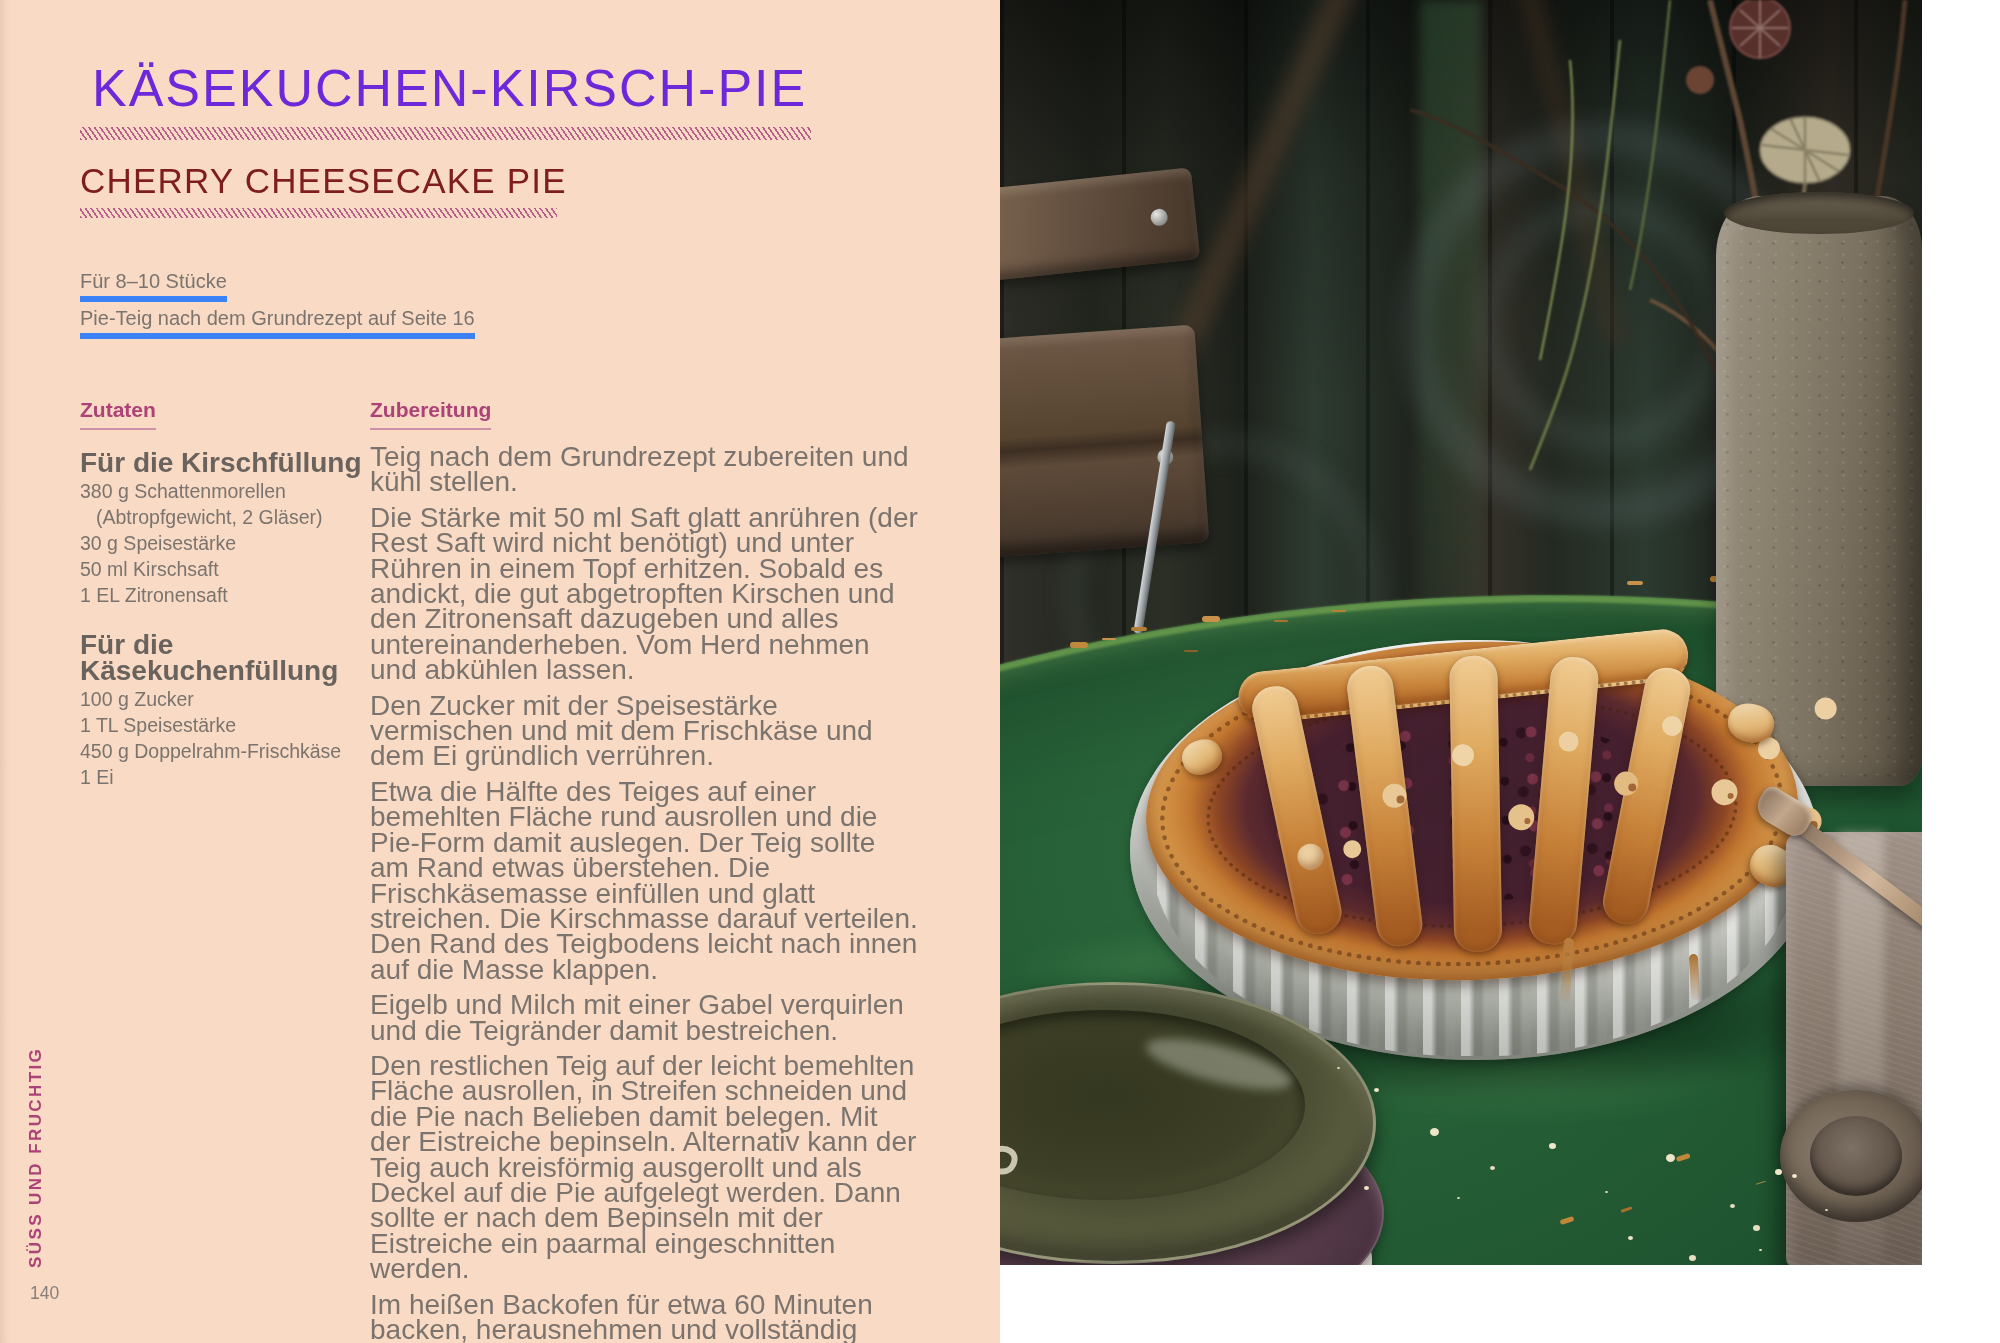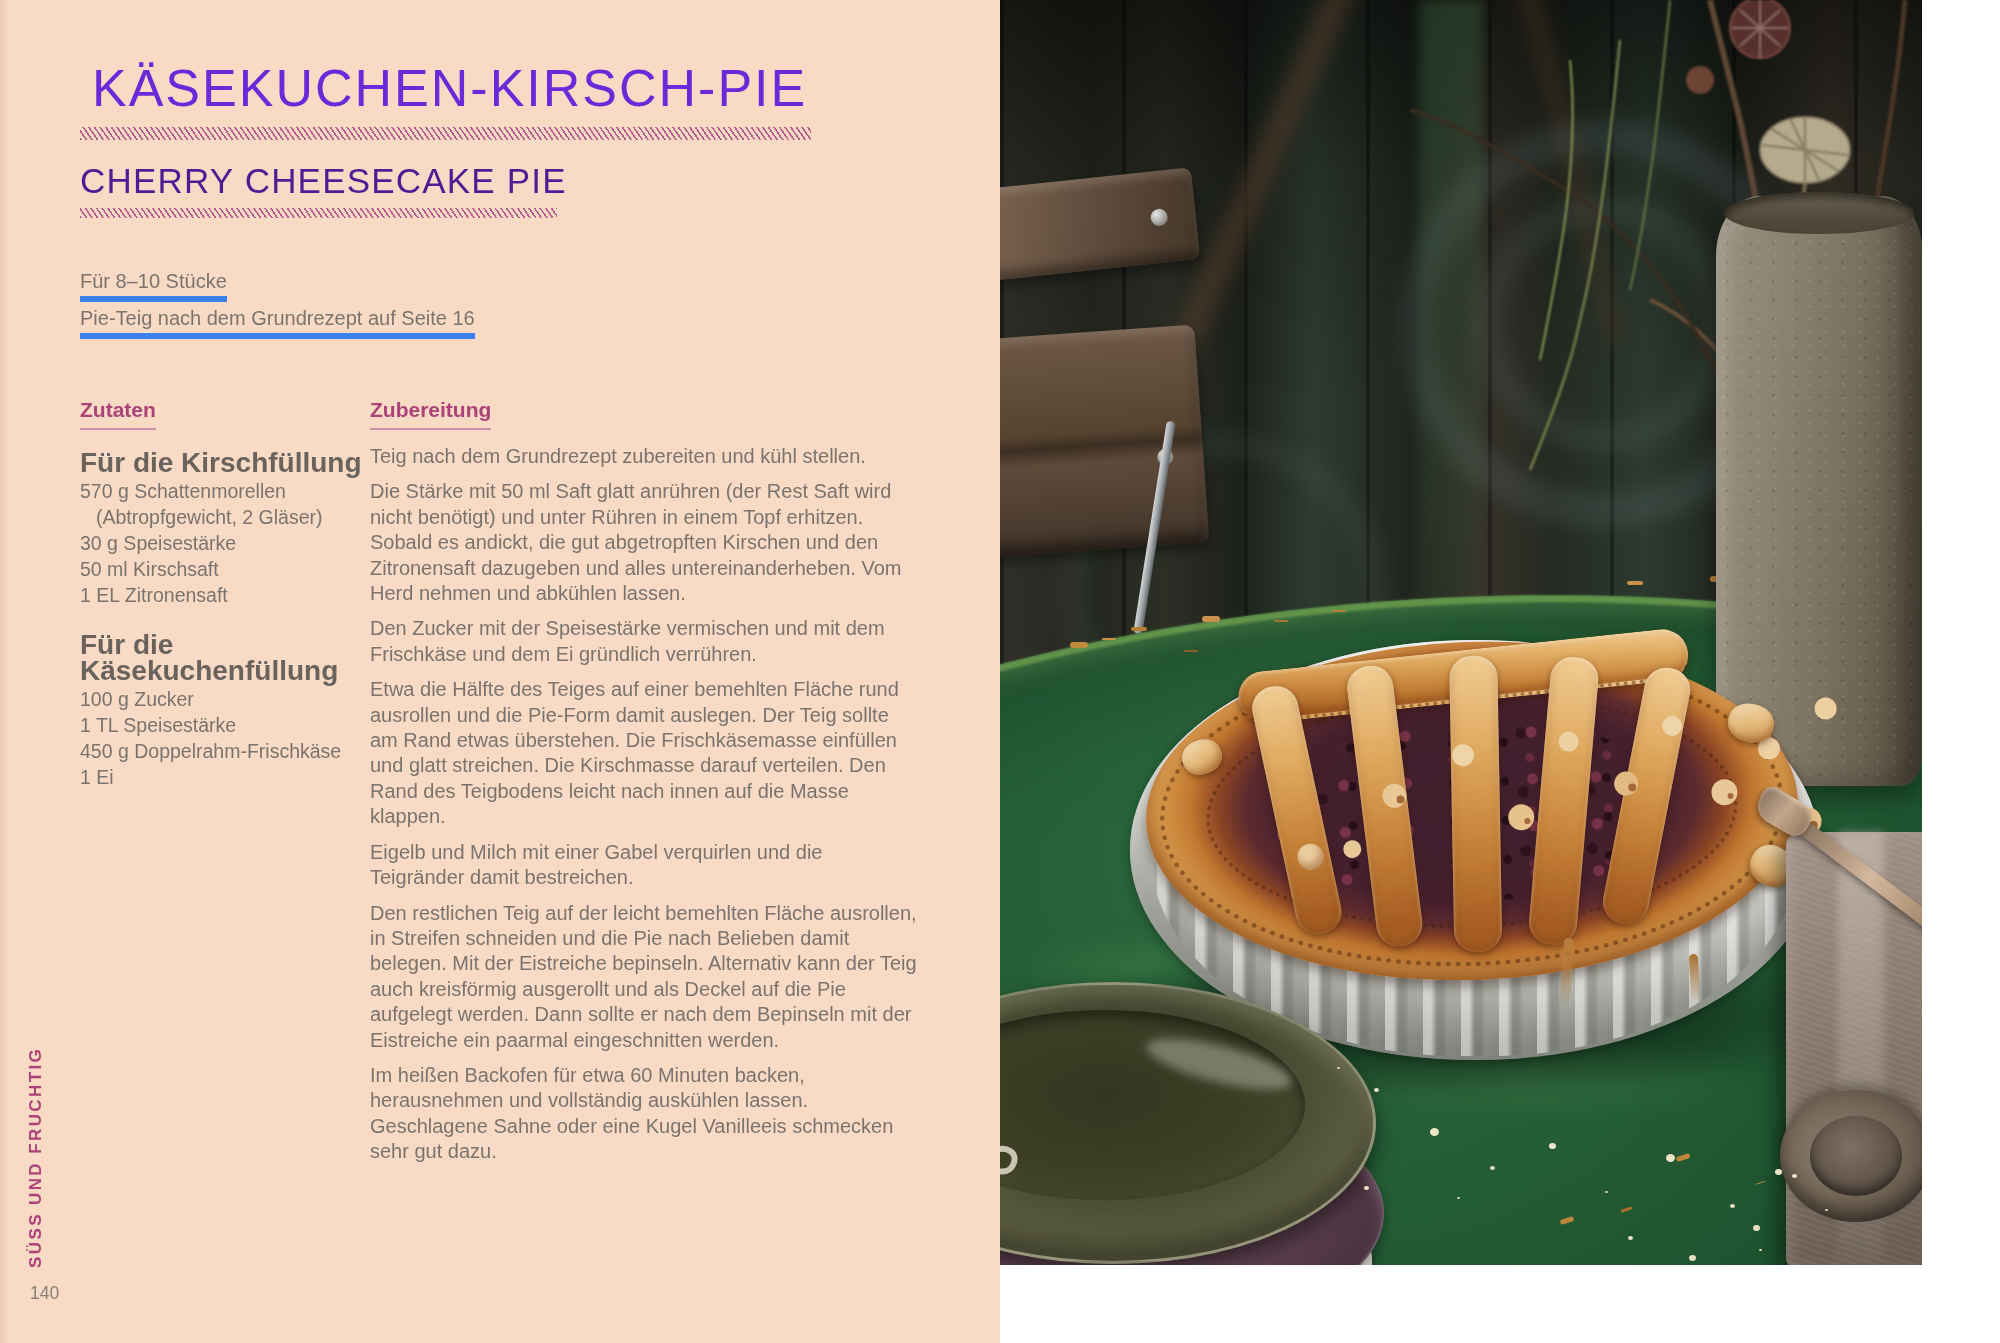--- a/index.html
+++ b/index.html
@@ -9,35 +9,35 @@
   }
   
   .page-left{position:absolute;left:0;top:0;width:1000px;height:1343px;background:#f8dac5;}
   .page-left::before{content:'';position:absolute;left:0;top:0;bottom:0;width:10px;
     background:linear-gradient(90deg,rgba(120,70,50,.10),rgba(120,70,50,0));}
   .title{position:absolute;left:80px;top:46px;margin:12px;font-size:52px;font-weight:400;
     letter-spacing:2px;color:#6d28d9;white-space:nowrap;}
   .hatch{background-image:repeating-linear-gradient(55deg,#b85e8b 0 1.6px,rgba(0,0,0,0) 1.6px 4.6px);}
   .hatch-title{position:absolute;left:80px;top:127px;width:731px;height:13px;}
   .subtitle{position:absolute;left:80px;top:161px;margin:0;font-size:35px;font-weight:400;
-    letter-spacing:1.2px;color:#4c1d95;white-space:nowrap;}
+    letter-spacing:1.2px;color:#7f1d1d;white-space:nowrap;}
   .hatch-sub{position:absolute;left:80px;top:208px;width:477px;height:10px;}
   .meta{position:absolute;left:80px;top:270px;font-size:20px;color:#7b746e;}
   .meta-line{display:table;border-bottom:6px solid #3b82f6;padding-bottom:3px;margin-bottom:5px;}
   .pink-head{display:inline-block;margin:0;font-size:21px;font-weight:bold;color:#ac4277;
     border-bottom:2px solid #cf8fa9;padding-bottom:6px;}
   .ing{position:absolute;left:80px;top:398px;width:282px;}
   .ing-group{margin-top:24px;}
   .ing-group:first-of-type{margin-top:20px;}
   .ing-head{font-size:28px;font-weight:bold;color:#6a635d;line-height:26px;margin-bottom:2px;}
   .ing-line{font-size:19.5px;color:#7b746e;line-height:26px;}
   .ing-line.indent{padding-left:16px;}
   .prep{position:absolute;left:370px;top:398px;width:548px;}
   .prep .pink-head{margin-bottom:2px;}
-  .prep p{margin:0 0 10px;font-size:20px;line-height:25.4px;color:#7b746e;}
+  .prep p{margin:0 0 10px;font-size:28px;line-height:25.4px;color:#7b746e;}
   .prep p:first-of-type{margin-top:12px;}
   .vlabel{position:absolute;white-space:nowrap;transform:rotate(-90deg);transform-origin:0 0;
     font-weight:bold;}
   .vlabel-left{left:26px;top:1268px;font-size:17px;letter-spacing:2.4px;color:#ac4277;}
   .pagenum{position:absolute;font-size:17.5px;color:#877f78;}
   .pagenum-left{left:30px;top:1283px;}
 
   
   .page-right{position:absolute;left:1000px;top:0;width:1000px;height:1343px;background:#ffffff;}
   .photo{position:absolute;left:0;top:0;width:922px;height:1265px;margin:0;overflow:hidden;background:#222a24;}
@@ -225,21 +225,21 @@
 
   <div class="meta">
     <span class="meta-line">Für 8–10 Stücke</span>
     <span class="meta-line">Pie-Teig nach dem Grundrezept auf Seite 16</span>
   </div>
 
   <aside class="ing">
     <h3 class="pink-head">Zutaten</h3>
     <div class="ing-group">
       <div class="ing-head">Für die Kirschfüllung</div>
-      <div class="ing-line">570 g Schattenmorellen</div>
+      <div class="ing-line">380 g Schattenmorellen</div>
       <div class="ing-line indent">(Abtropfgewicht, 2 Gläser)</div>
       <div class="ing-line">30 g Speisestärke</div>
       <div class="ing-line">50 ml Kirschsaft</div>
       <div class="ing-line">1 EL Zitronensaft</div>
     </div>
     <div class="ing-group">
       <div class="ing-head">Für die Käsekuchenfüllung</div>
       <div class="ing-line">100 g Zucker</div>
       <div class="ing-line">1 TL Speisestärke</div>
       <div class="ing-line">450 g Doppelrahm-Frischkäse</div>

